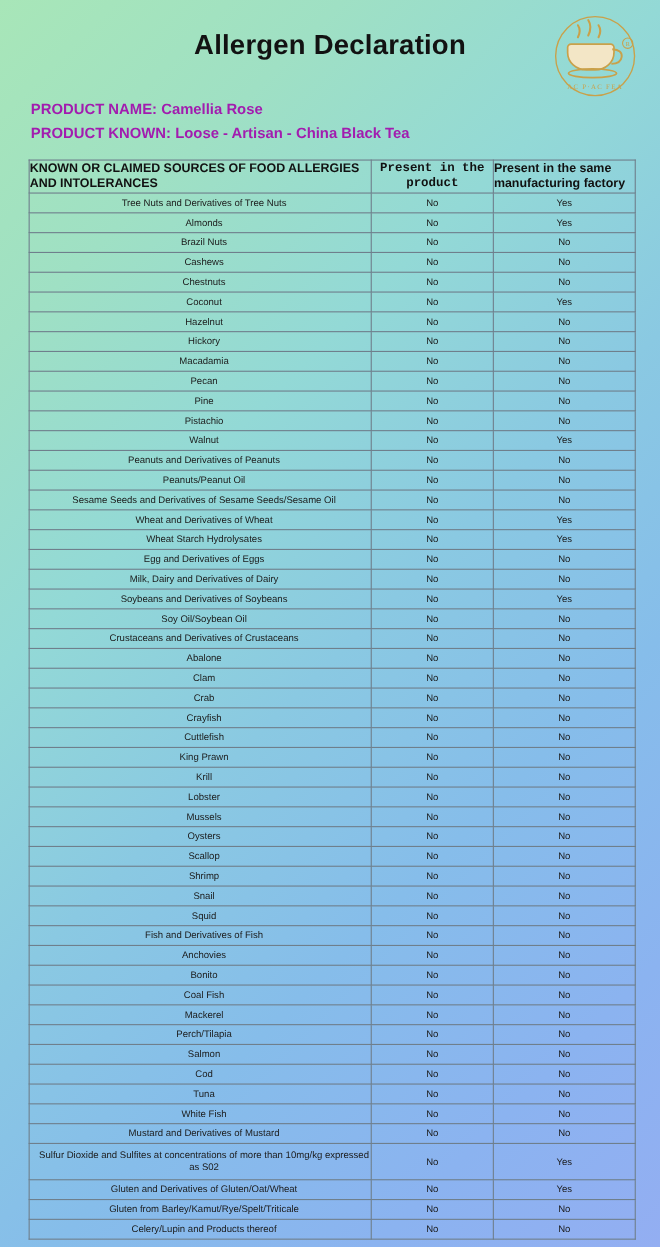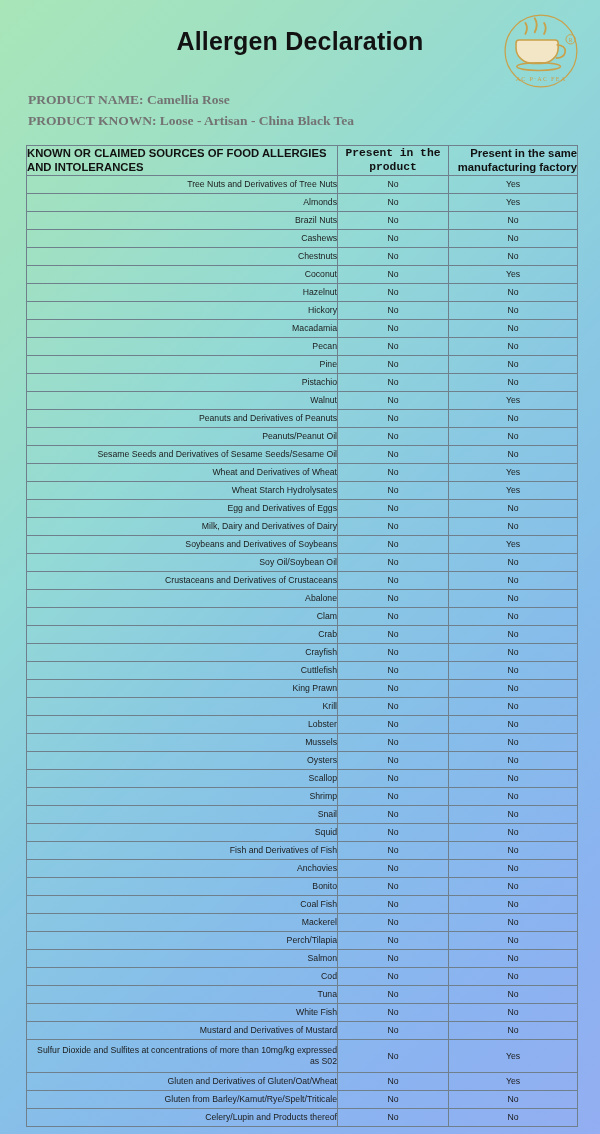--- a/index.html
+++ b/index.html
@@ -36,22 +36,21 @@
     right: 20px;
     width: 78px;
     height: 78px;
   }
   .product-block {
     margin-top: 34px;
     margin-left: 2px;
     font-size: 13.5px;
     font-weight: bold;
     line-height: 1.55;
-    color: #737373;
-    font-family: Liberation Serif, serif;
+    color: #a21caf;
   }
   .product-block .val {
     font-weight: bold;
   }
   table.allergen {
     margin-top: 13px;
     width: 548px;
     border-collapse: collapse;
     table-layout: fixed;
     font-size: 8.6px;
@@ -73,30 +72,30 @@
     text-align: left;
     padding-left: 7px;
     width: 310px;
   }
   th.col-prod {
     text-align: center;
     width: 110px;
     font-family: Liberation Mono, monospace;
   }
   th.col-fact {
-    text-align: right;
+    text-align: left;
     width: 128px;
   }
   tbody td {
     height: 17px;
     font-size: 8.7px;
     color: #1b1b1b;
   }
   tbody td.name {
-    text-align: right;
+    text-align: center;
     padding-left: 7px;
     line-height: 1.25;
   }
   tbody td.val {
     text-align: center;
   }
   tbody tr.tall td {
     height: 30px;
     padding-top: 1px;
     padding-bottom: 1px;

